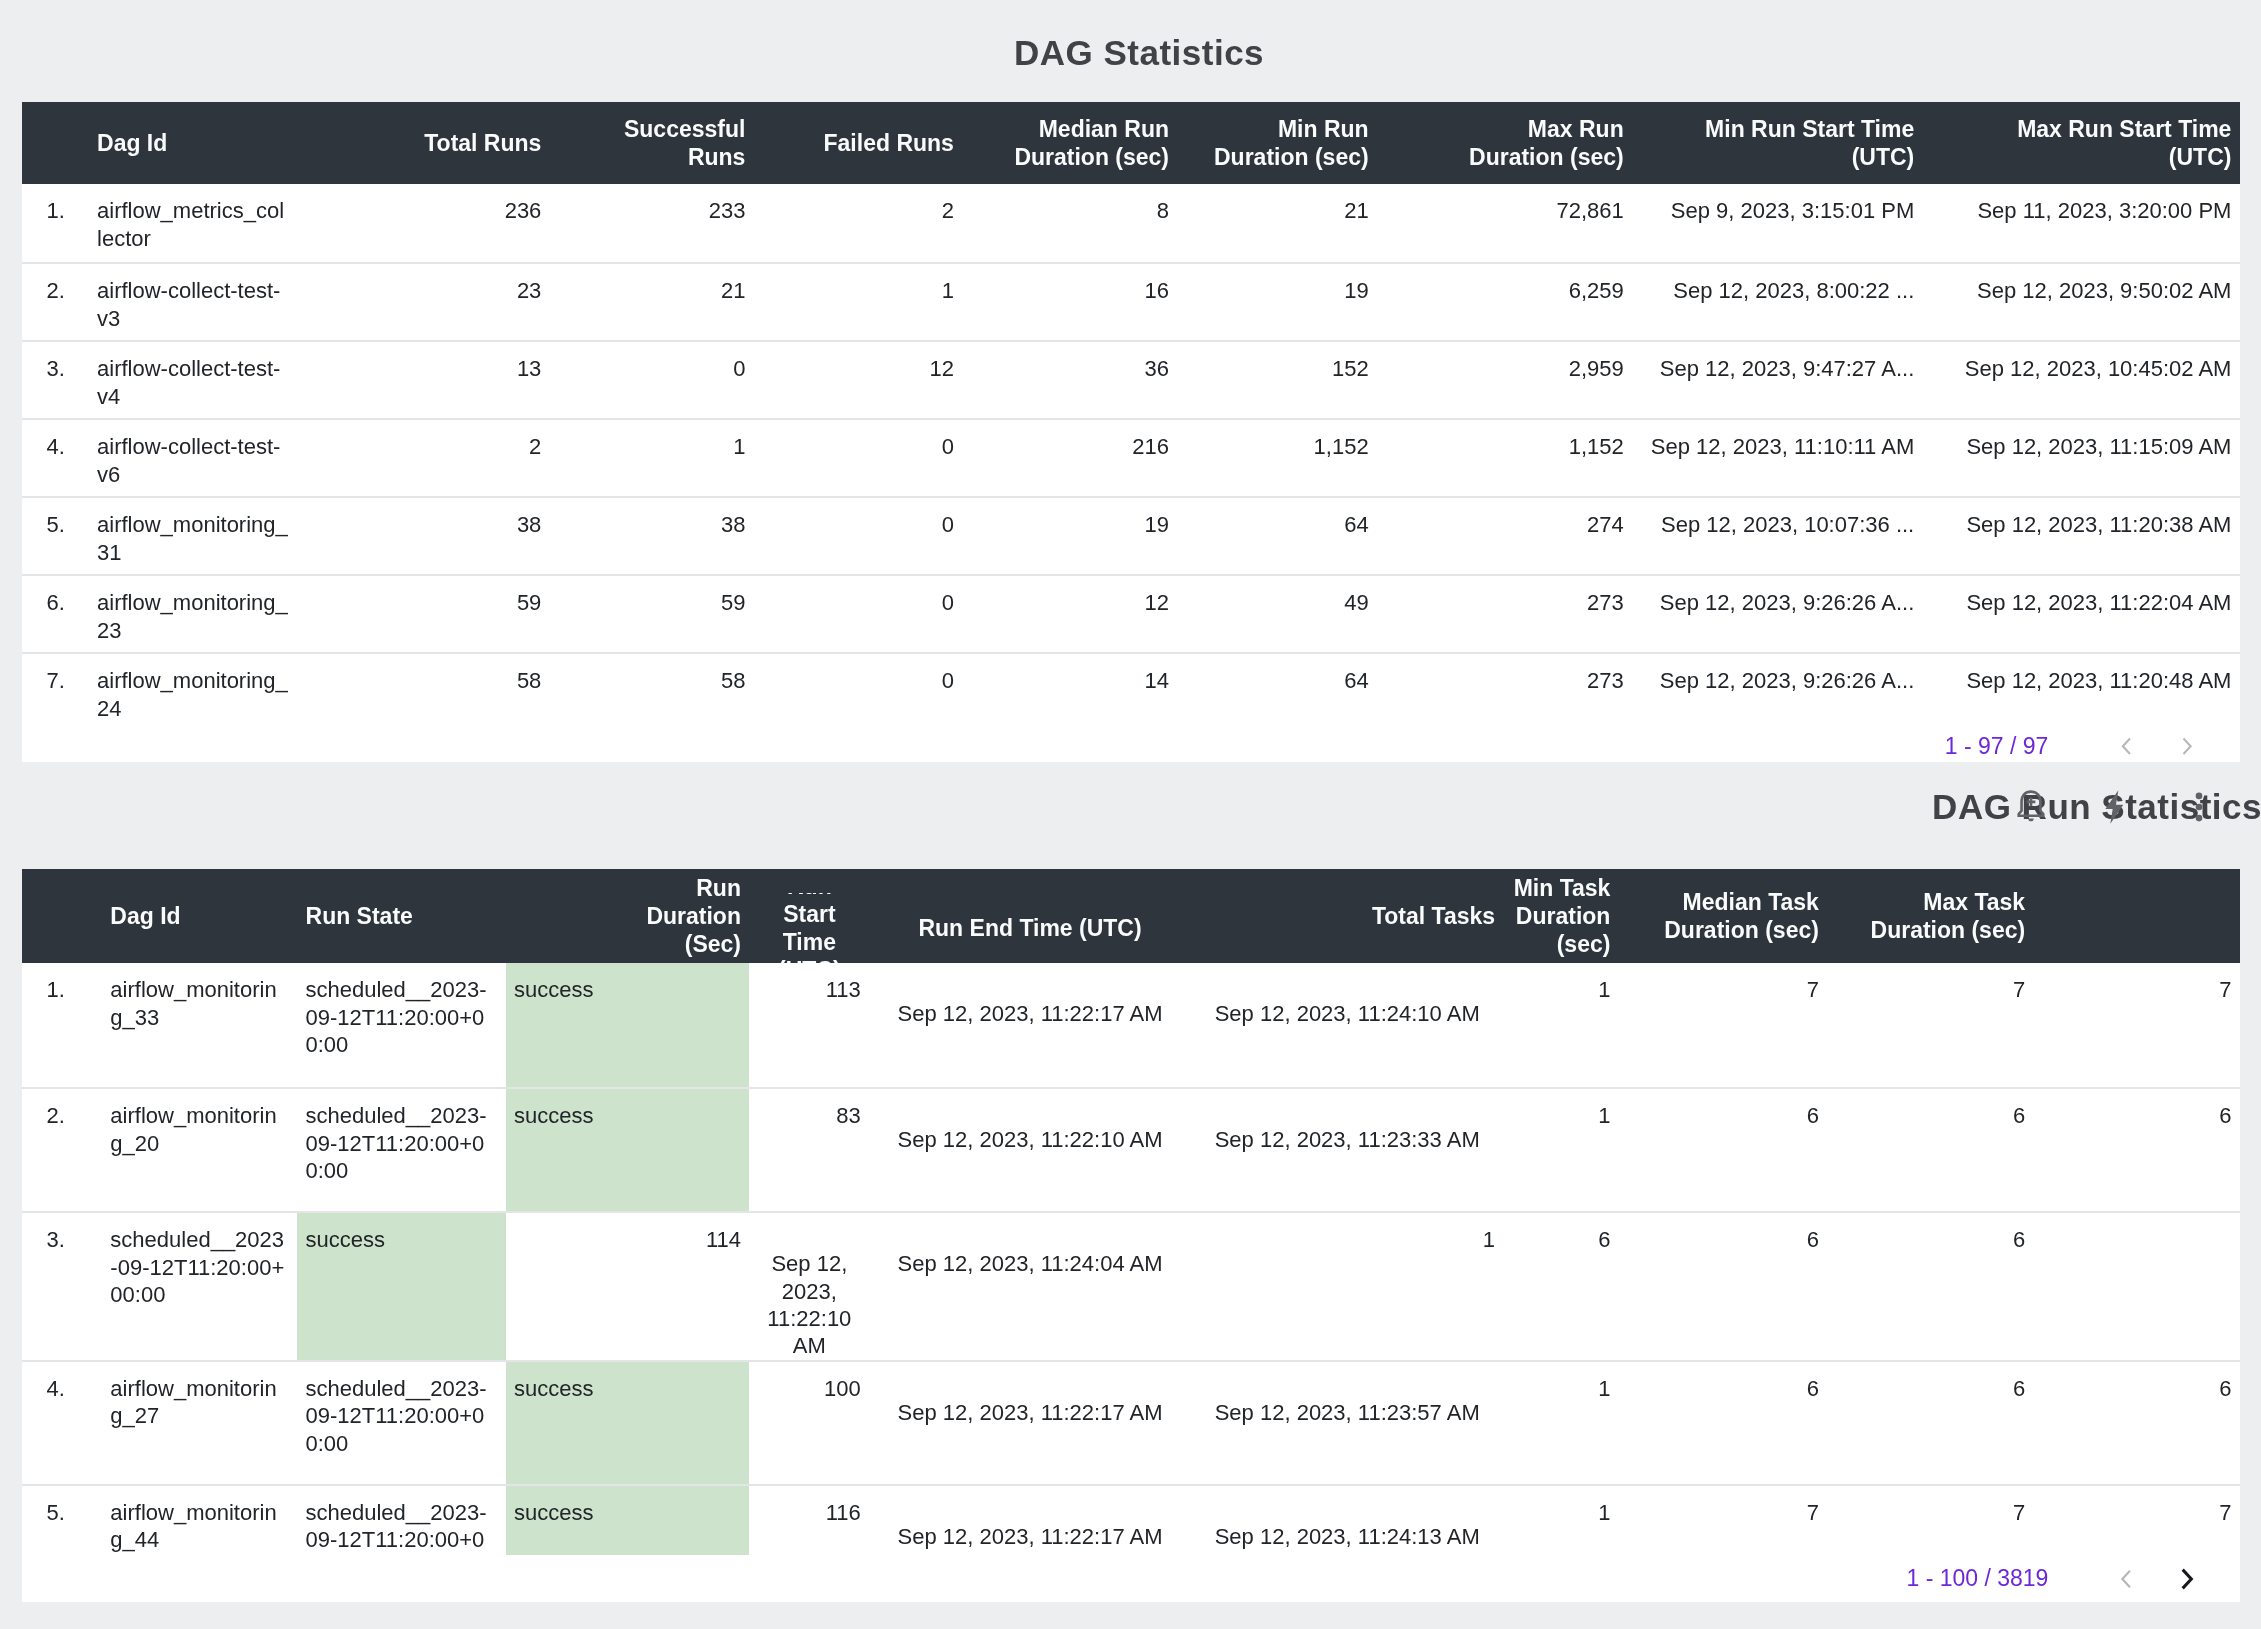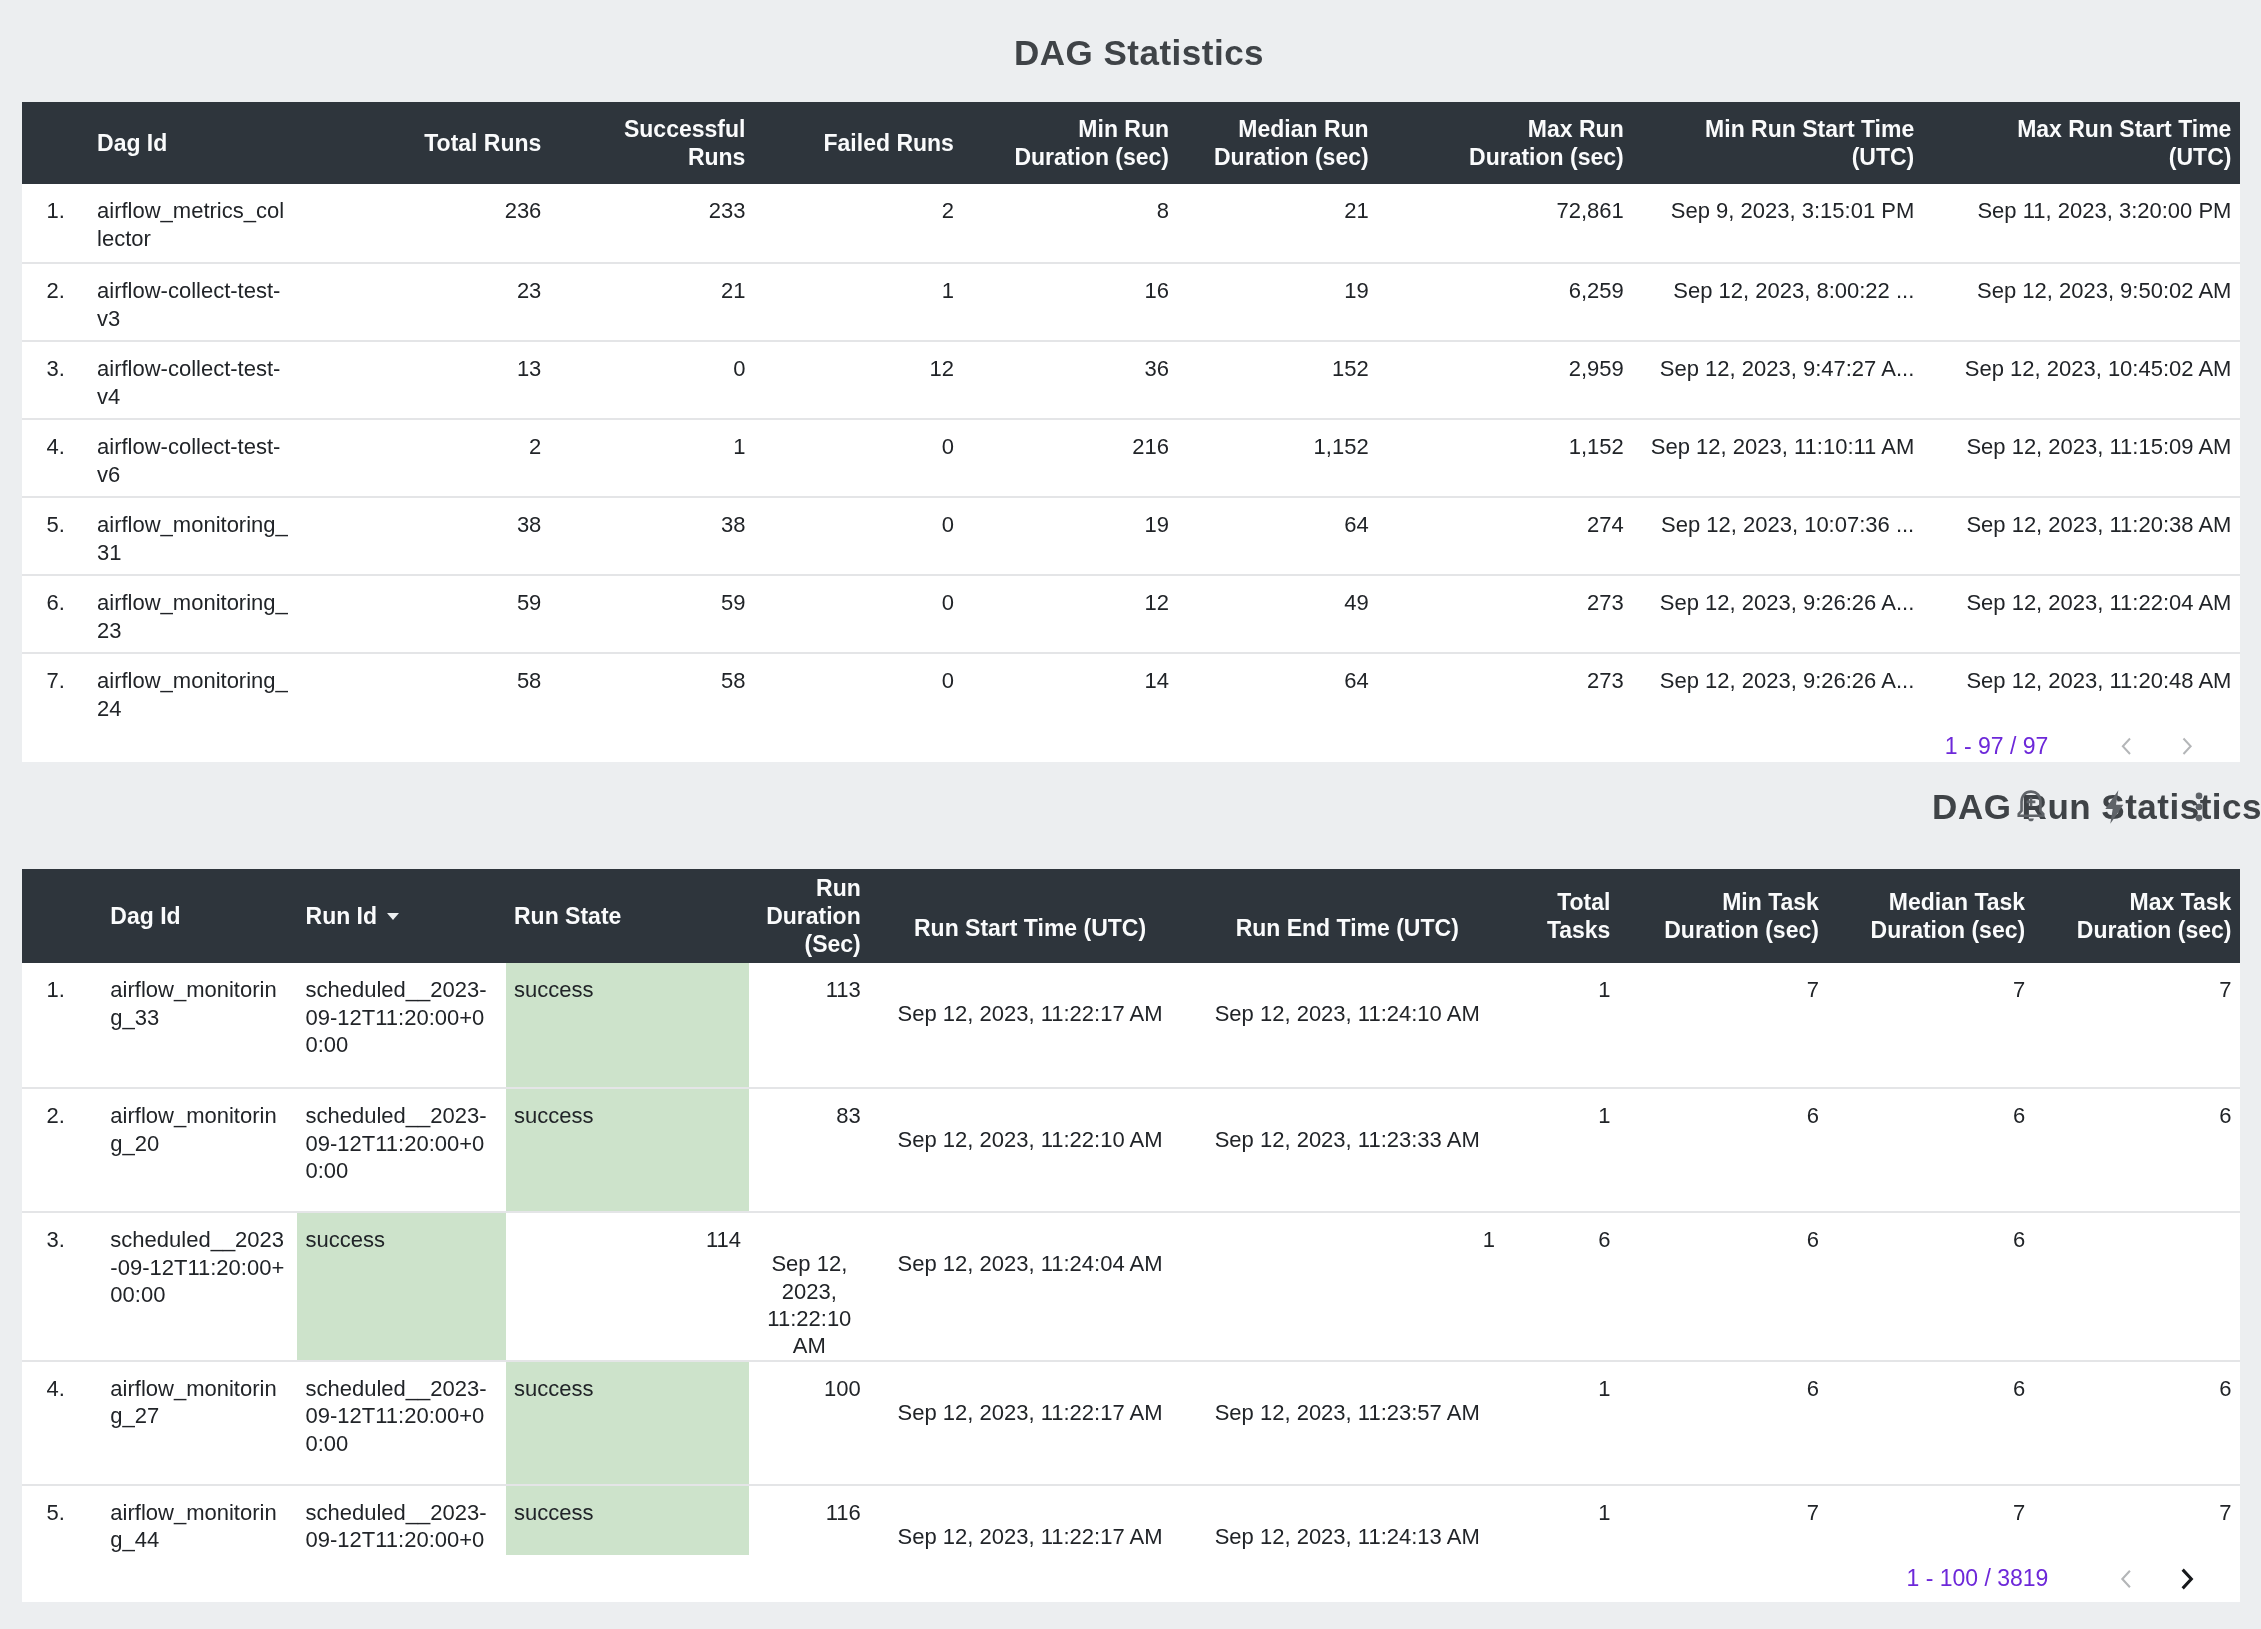--- a/index.html
+++ b/index.html
@@ -87,24 +87,24 @@
       <div class="hcell ar">
         <span class="hlabel">Total Runs</span>
       </div>
       <div class="hcell ar">
         <span class="hlabel" style="max-width: 142px;">Successful Runs</span>
       </div>
       <div class="hcell ar">
         <span class="hlabel">Failed Runs</span>
       </div>
       <div class="hcell ar">
+        <span class="hlabel" style="max-width: 166px;">Median Run Duration (sec)</span>
+      </div>
+      <div class="hcell ar">
         <span class="hlabel" style="max-width: 166px;">Min Run Duration (sec)</span>
-      </div>
-      <div class="hcell ar">
-        <span class="hlabel" style="max-width: 166px;">Median Run Duration (sec)</span>
       </div>
       <div class="hcell ar">
         <span class="hlabel" style="max-width: 166px;">Max Run Duration (sec)</span>
       </div>
       <div class="hcell ar">
         <span class="hlabel" style="max-width: 222px;">Min Run Start Time (UTC)</span>
       </div>
       <div class="hcell ar">
         <span class="hlabel" style="max-width: 222px;">Max Run Start Time (UTC)</span>
       </div>
@@ -235,24 +235,20 @@
   </div>
 </div>
 
 <div class="card t2">
   <div class="thead">
       <div class="hcell al num"></div>
       <div class="hcell al">
         <span class="hlabel">Dag Id</span>
       </div>
       <div class="hcell al">
-        <span class="hlabel">Run Id</span>
-        <i class="sort-arrow"></i>
-      </div>
-      <div class="hcell al">
         <span class="hlabel">Run State</span>
       </div>
       <div class="hcell ar">
         <span class="hlabel" style="max-width: 106px;">Run Duration (Sec)</span>
       </div>
       <div class="hcell ac">
         <span class="hlabel">Run Start Time (UTC)</span>
       </div>
       <div class="hcell ac">
         <span class="hlabel">Run End Time (UTC)</span>

